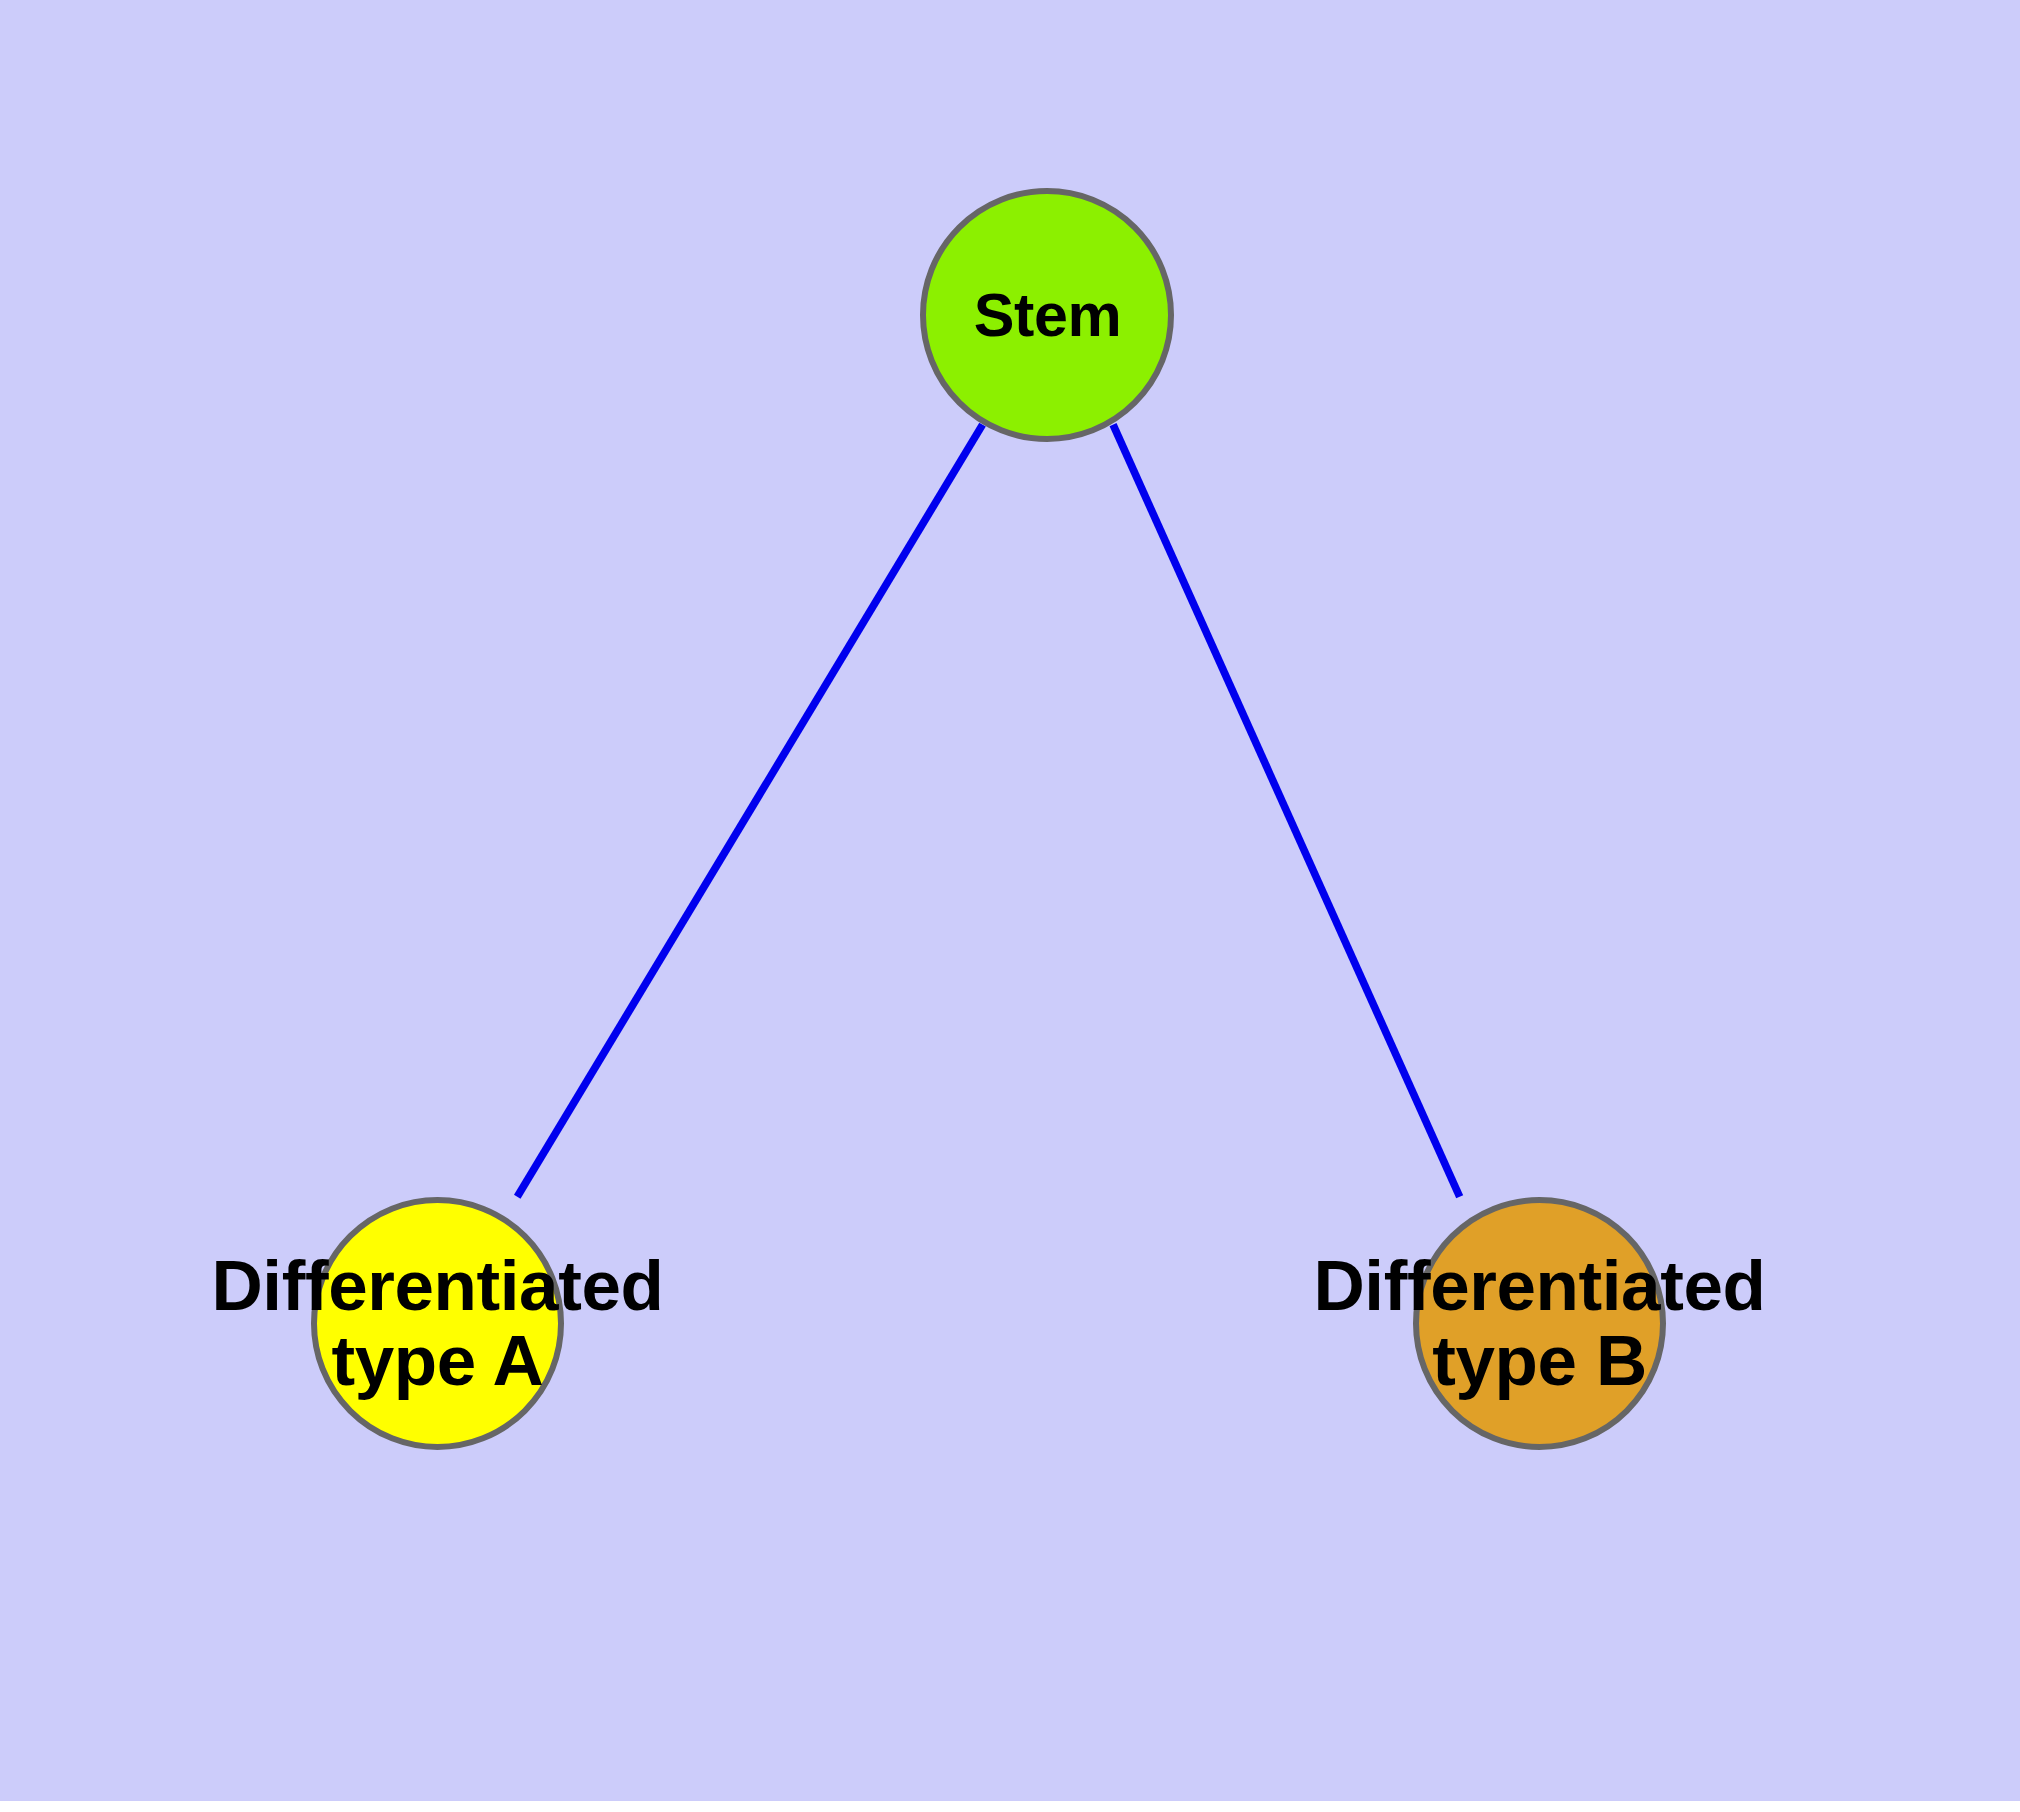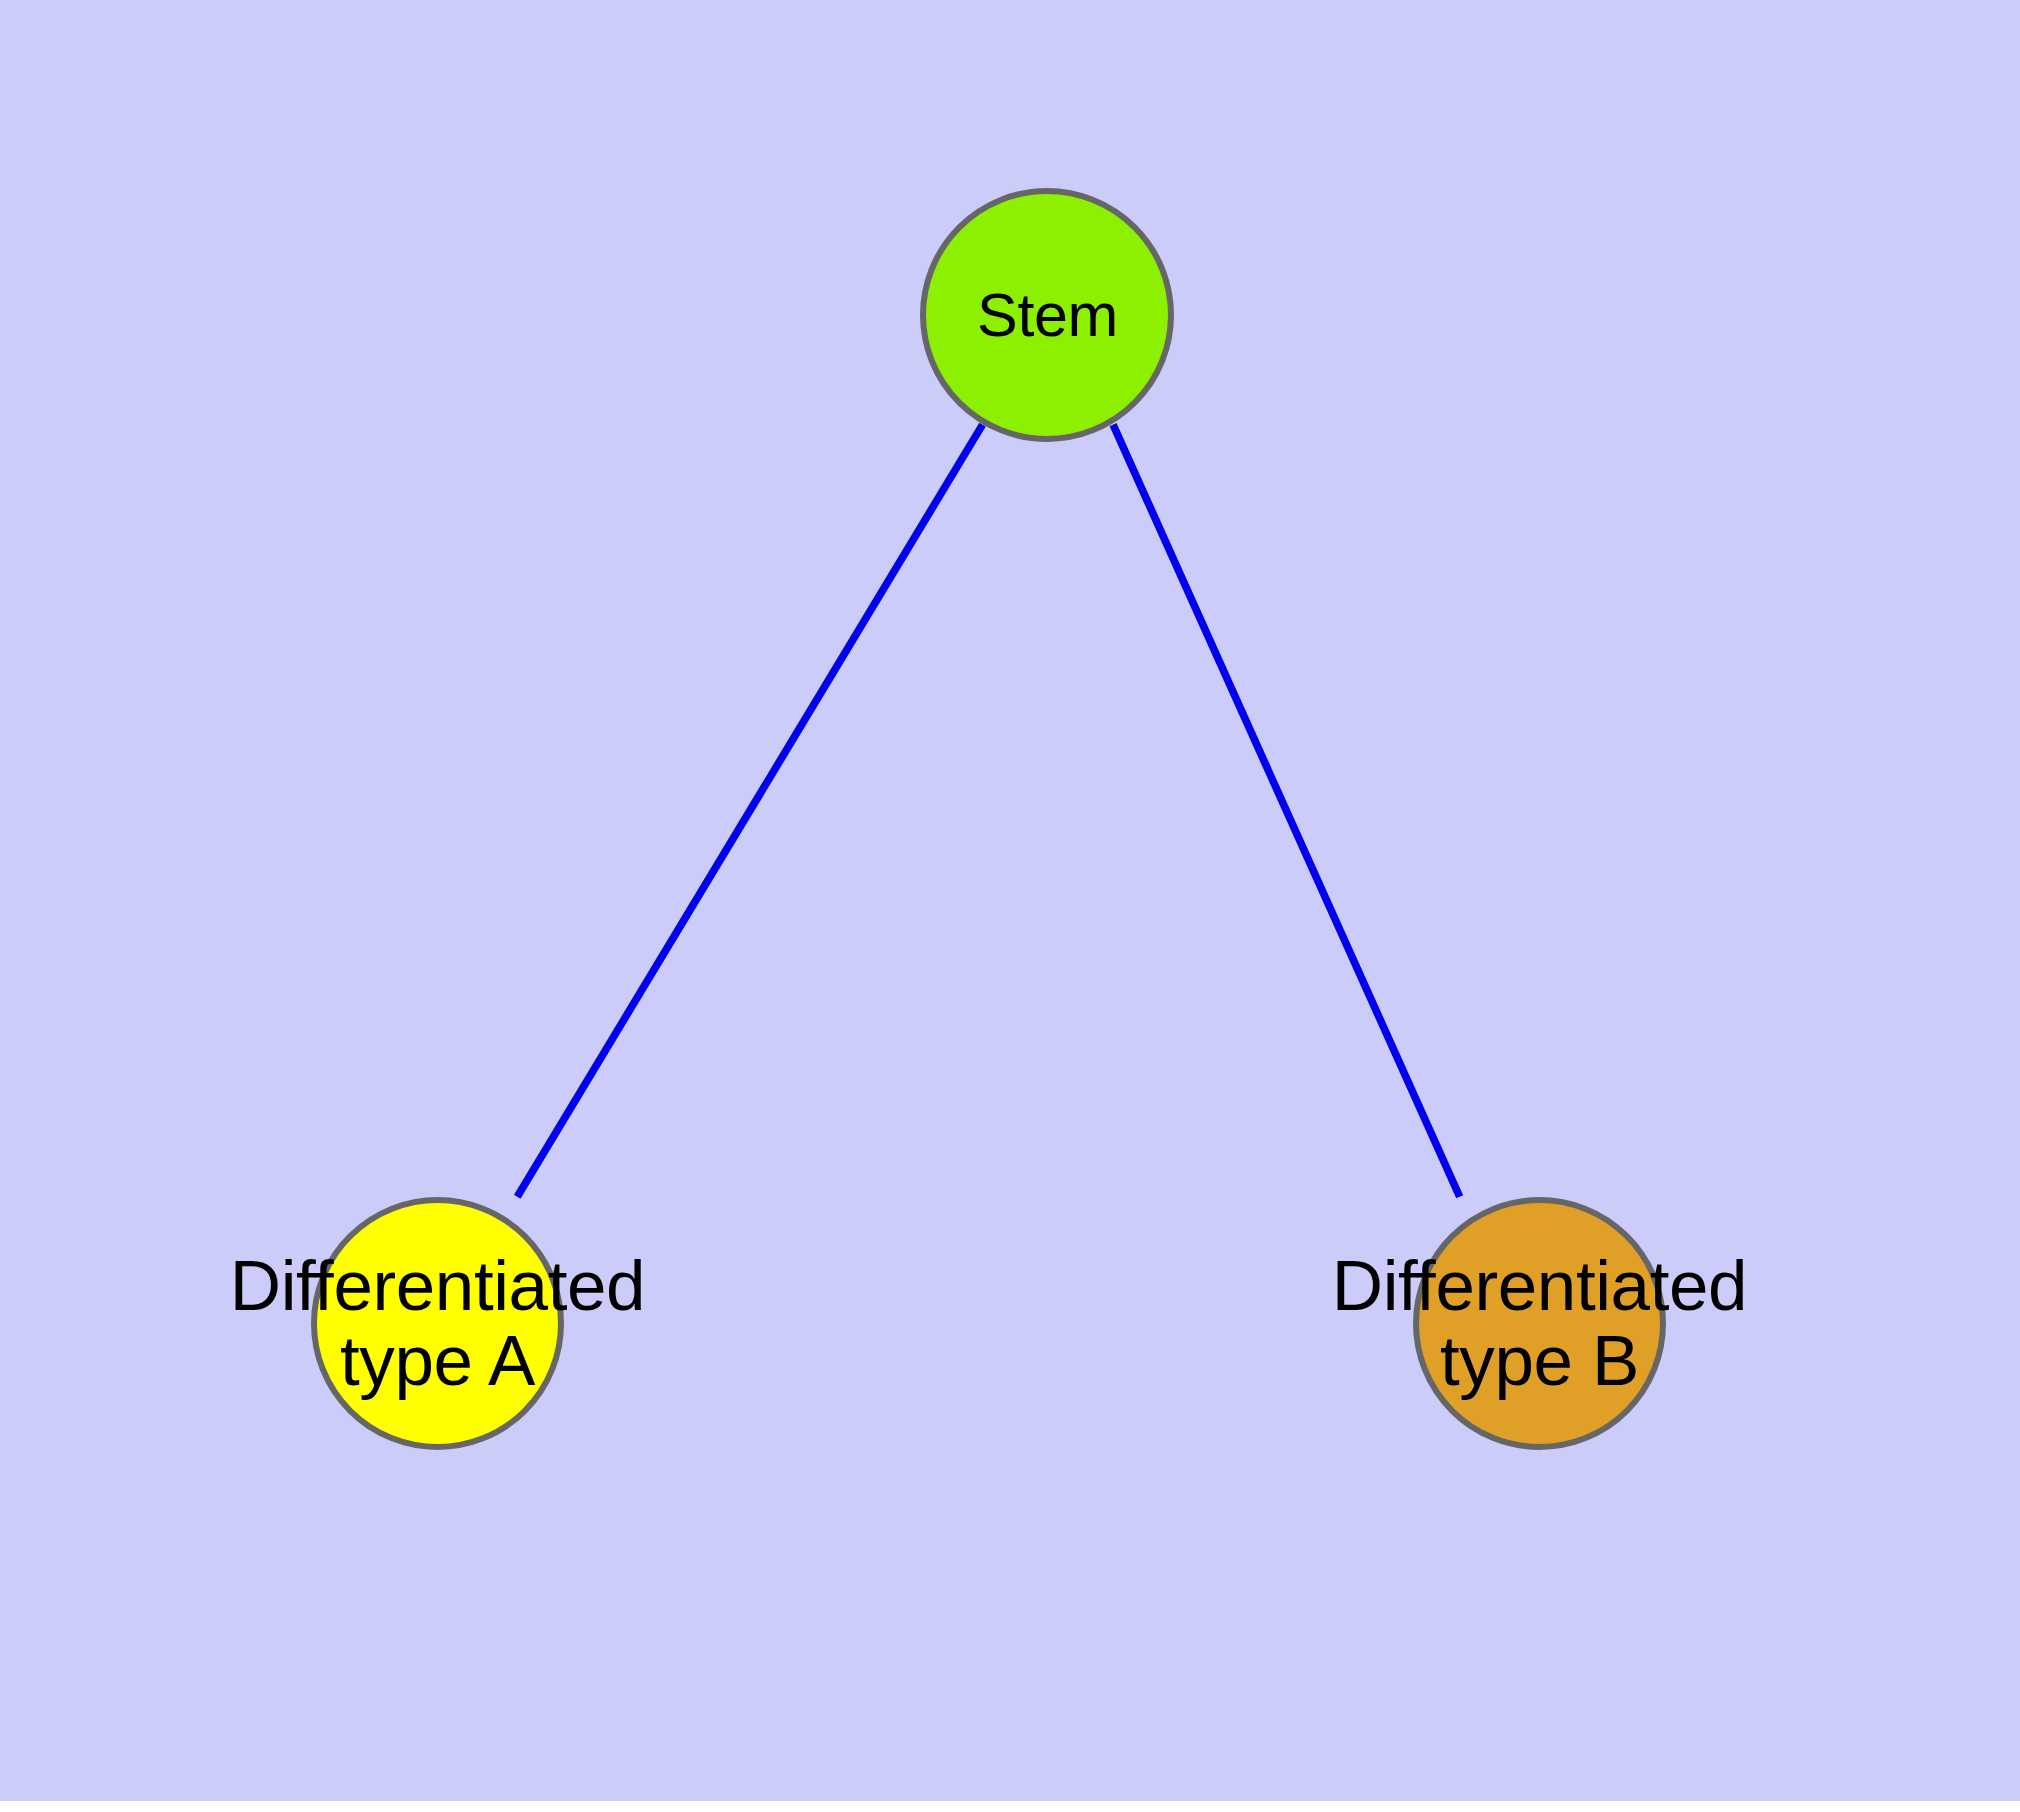--- a/index.html
+++ b/index.html
@@ -30,21 +30,21 @@
   }
   .node {
     position: absolute;
     border-radius: 50%;
     box-sizing: border-box;
     border: 6px solid #666666;
   }
   .node-label {
     position: absolute;
     color: #000000;
-    font-weight: normal;
+    font-weight: bold;
     text-align: center;
     line-height: 1.06;
     white-space: pre;
     letter-spacing: -0.4px;
     pointer-events: none;
   }
   #bottom-strip {
     position: absolute;
     left: 0;
     top: 1801px;

